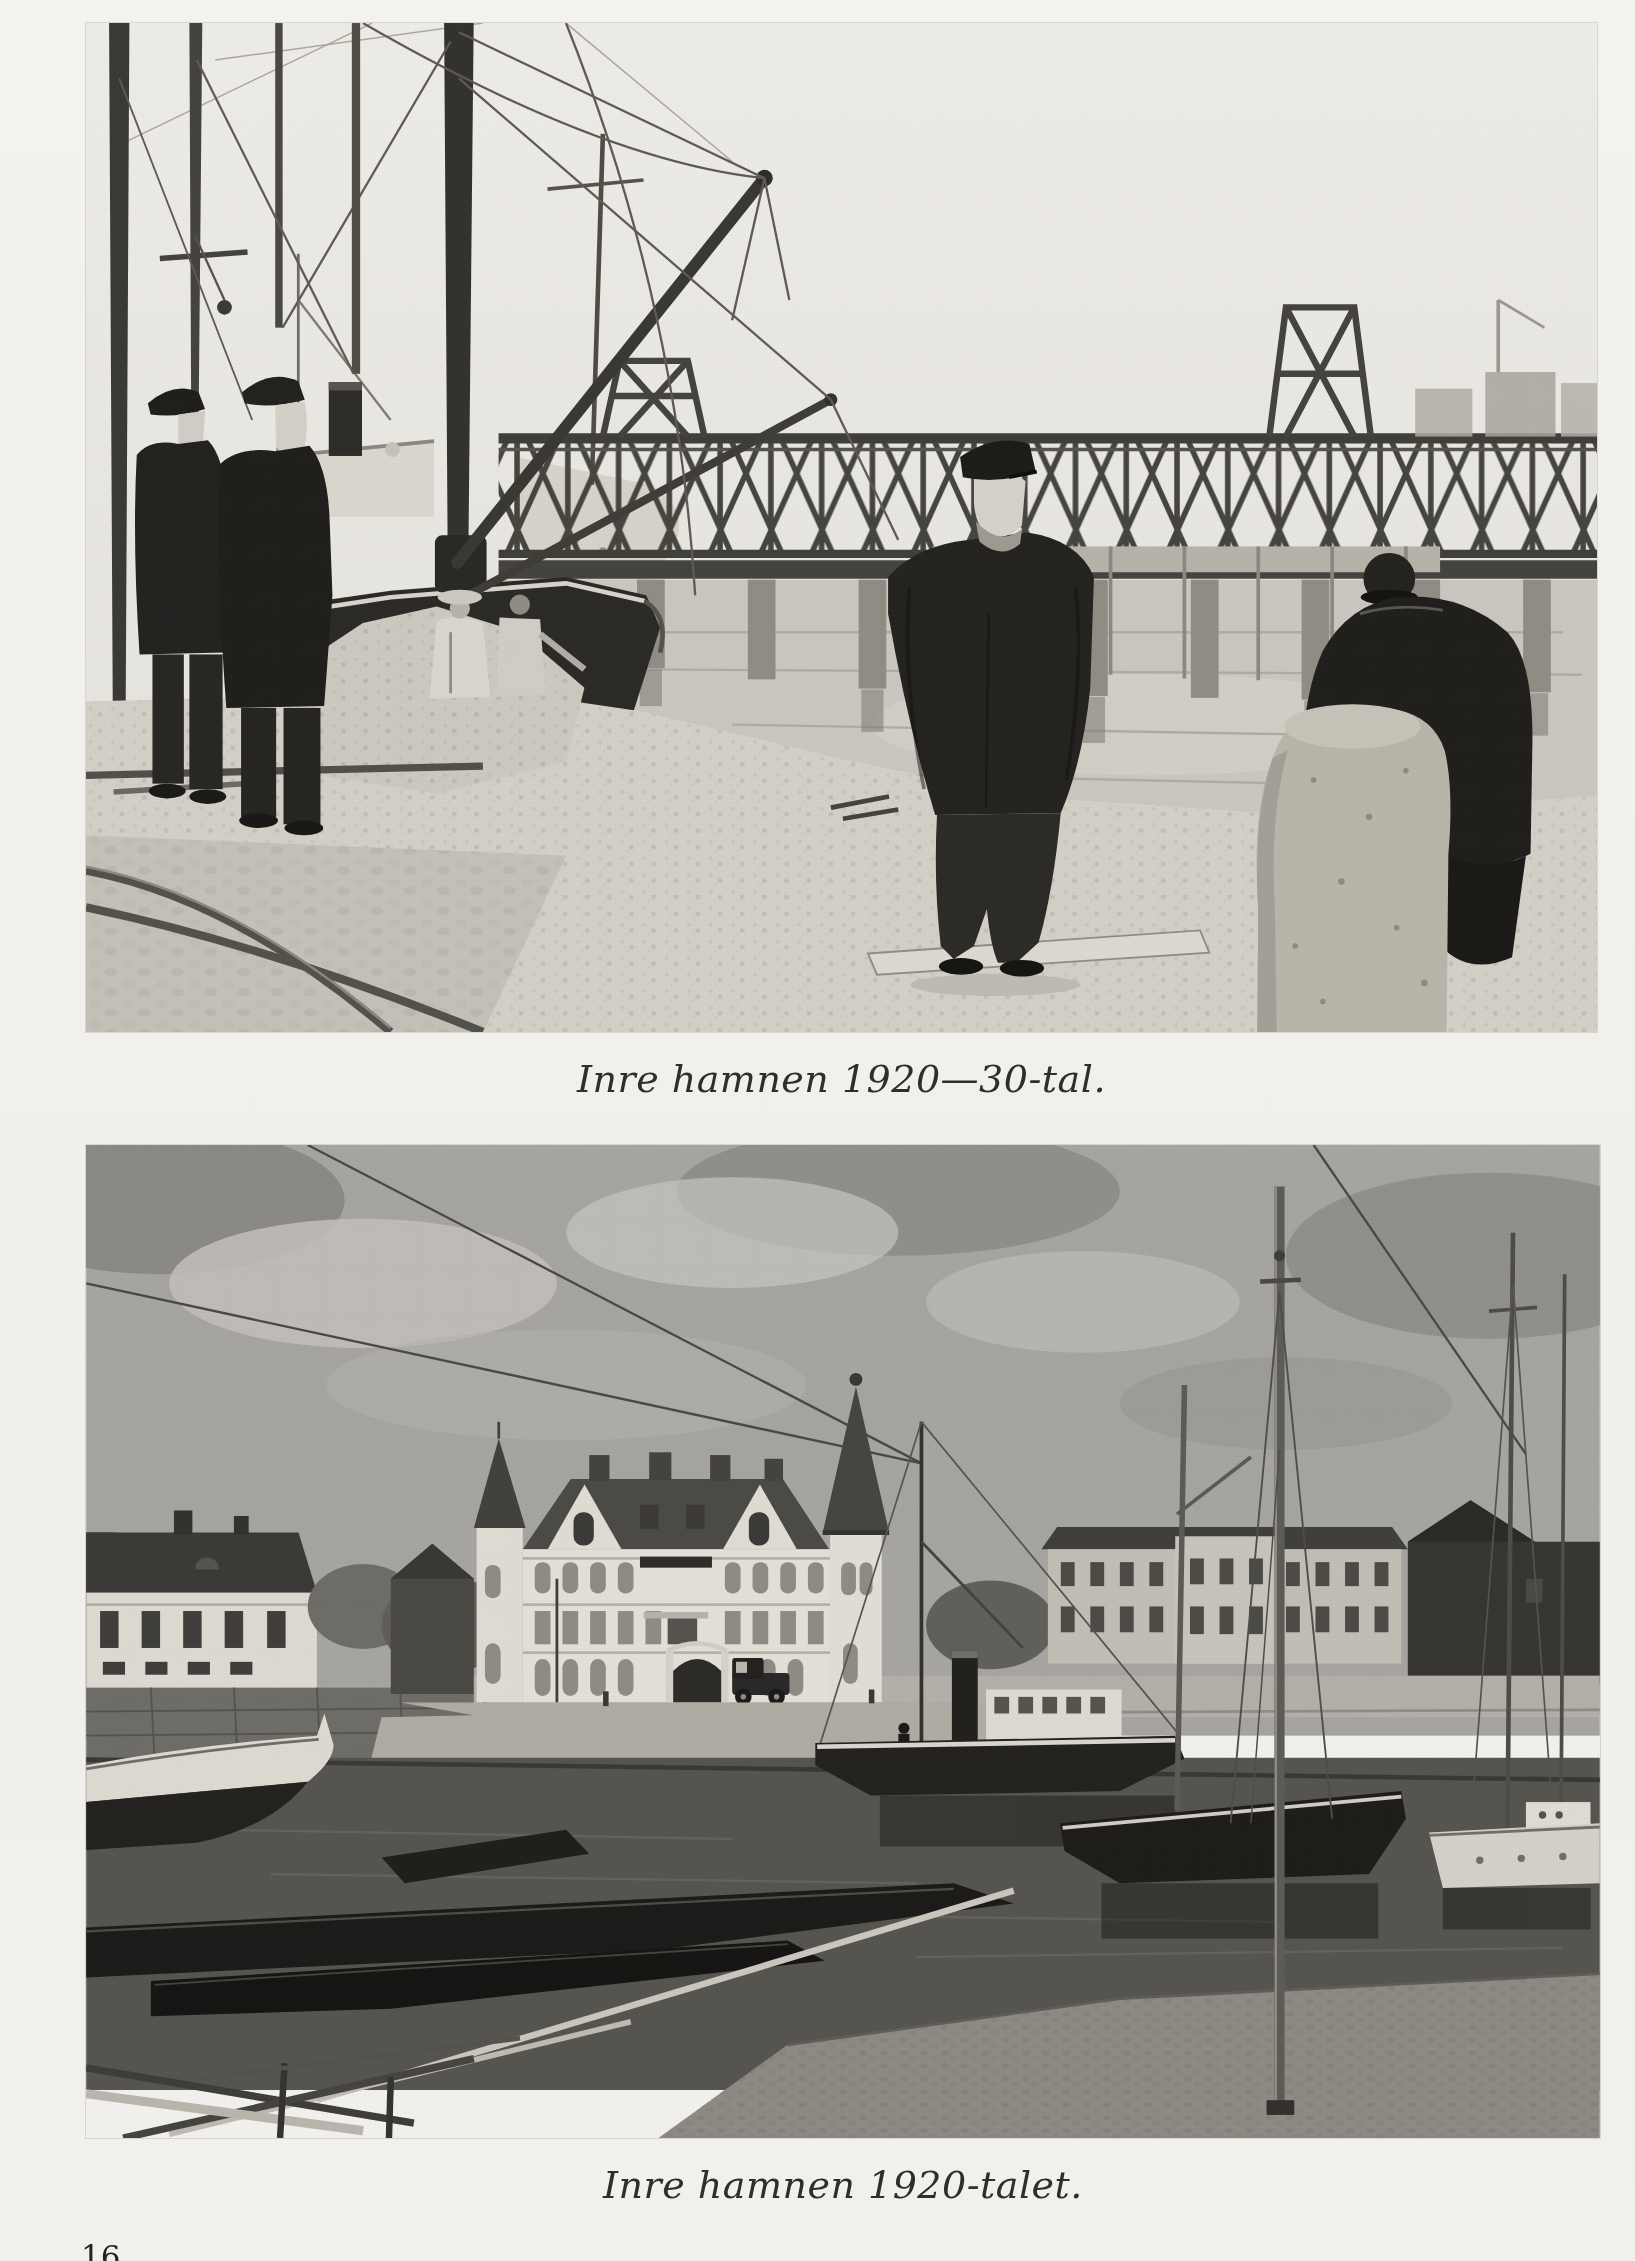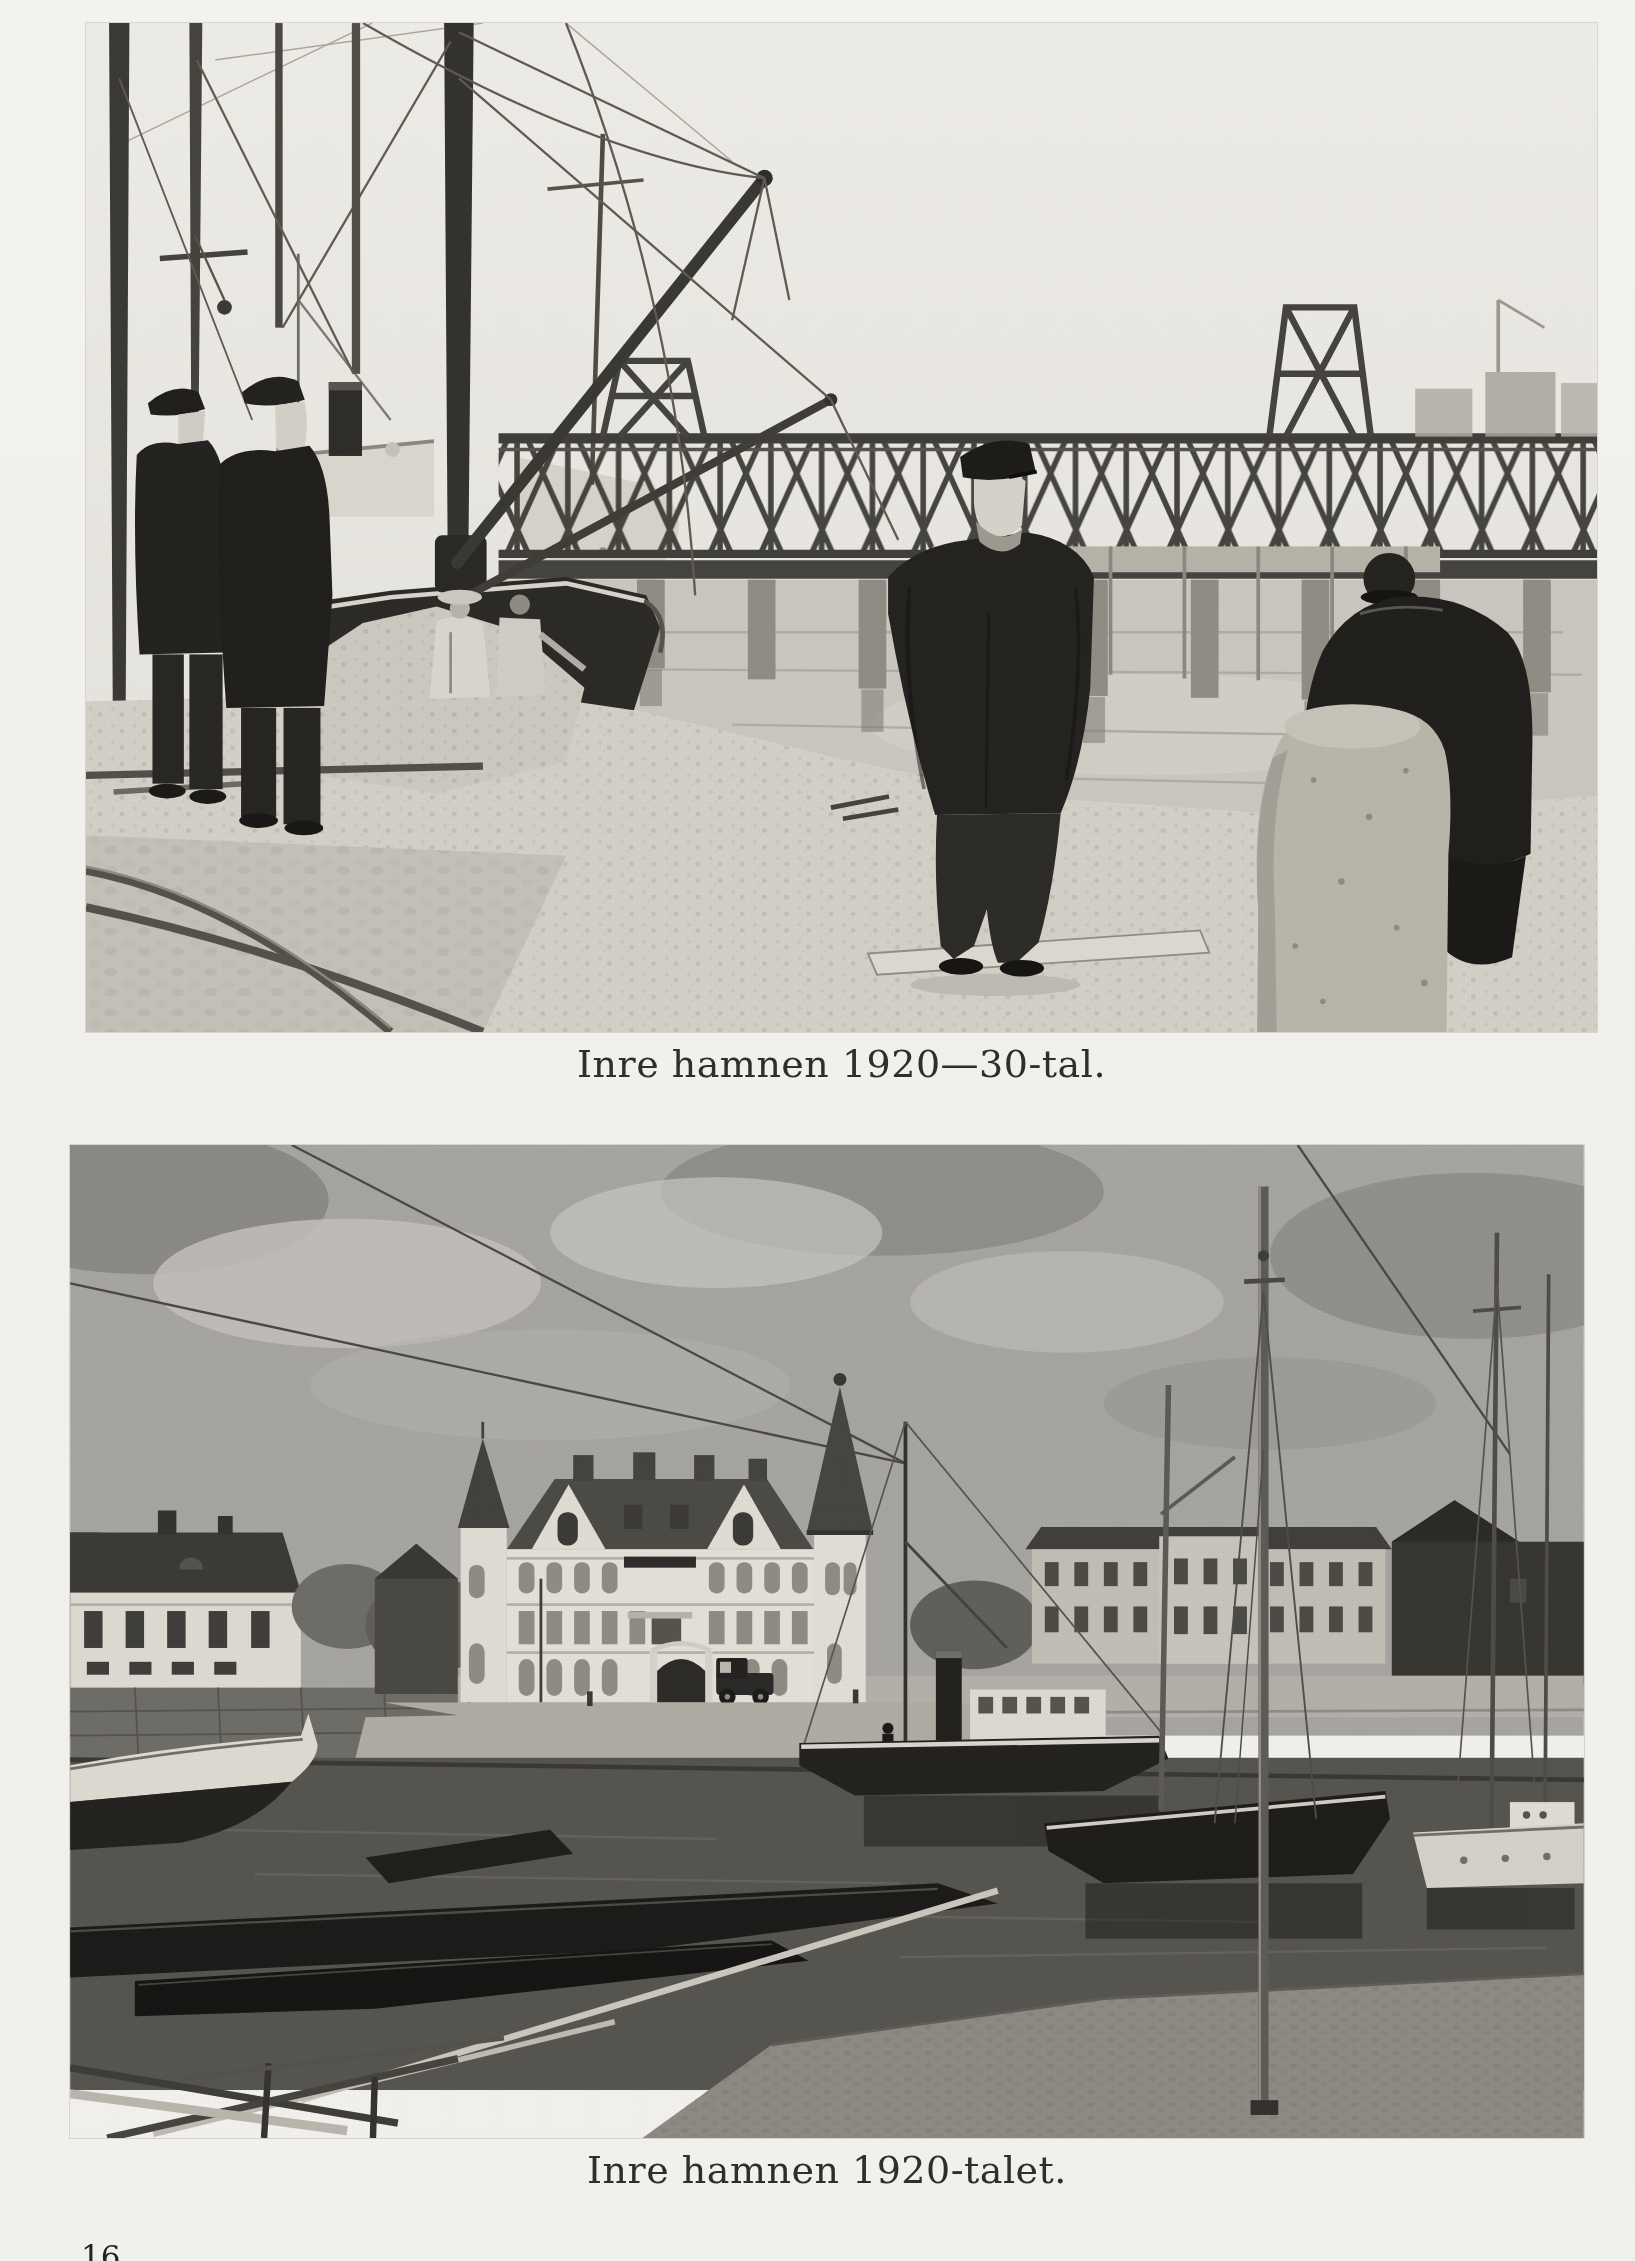--- a/index.html
+++ b/index.html
@@ -4,26 +4,26 @@
 <style>
   html,body{margin:0;padding:0;}
   body{width:1635px;height:2261px;overflow:hidden;}
   .page{
     position:relative;width:1635px;height:2261px;overflow:hidden;
     background:linear-gradient(180deg,#f4f2ee 0%,#f1efeb 60%,#f2f0ec 100%);
     font-family:"DejaVu Serif","Liberation Serif",serif;
   }
   figure{position:absolute;margin:0;padding:0;}
   #fig1{left:86px;top:23px;width:1511px;}
-  #fig2{left:70px;top:1145px;width:1514px;}
+  #fig2{left:86px;top:1145px;width:1514px;}
   .photo-frame{display:block;line-height:0;box-shadow:0 0 0 0.9px rgba(120,116,108,.25);}
   .photo-frame svg{display:block;}
   figcaption{
-    display:block;margin-top:12px;width:100%;text-align:center;
-    font-size:38px;letter-spacing:0.5px;color:#2f2e2b;line-height:1.1;
+    display:block;margin-top:27px;width:100%;text-align:center;
+    font-style:italic;font-size:38px;letter-spacing:0.5px;color:#2f2e2b;line-height:1.1;
   }
   .page-number{
     position:absolute;left:81px;top:2239px;font-size:31px;color:#24231f;
     font-family:"DejaVu Serif","Liberation Serif",serif;
   }
 </style>
 </head>
 <body>
 
 <div class="page">

